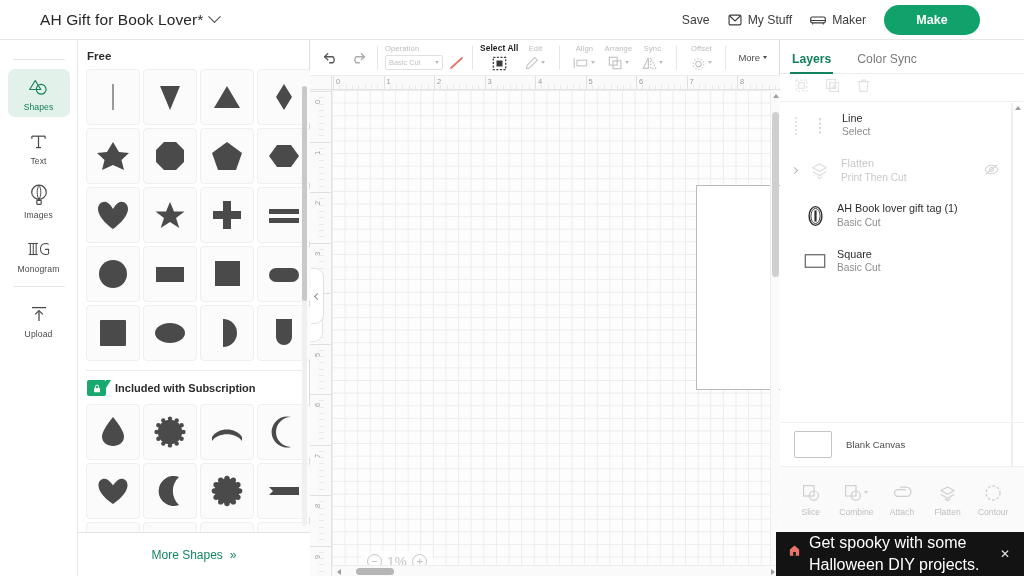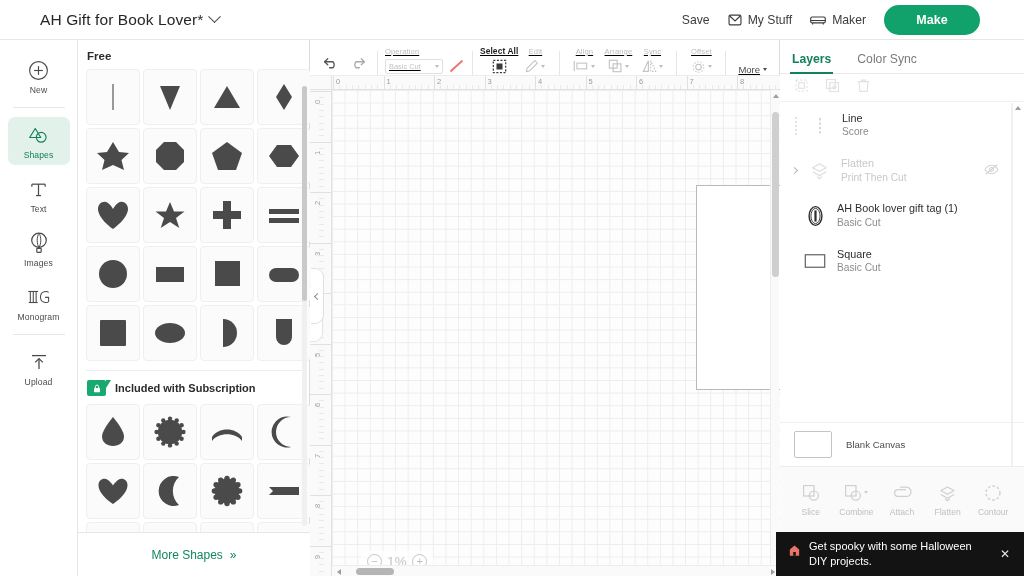--- a/index.html
+++ b/index.html
@@ -133,23 +133,22 @@
     transform: rotate(45deg);
   }
 
   
   #canvas-area {
     position: absolute; left: 310px; top: 40px; width: 470px; height: 536px;
     background: #fff; border-right: 1px solid #dcdcdc;
   }
   #ctoolbar {
     position: absolute; left: 0; top: 0; width: 470px; height: 36px;
-    display: flex; align-items: flex-end; border-bottom: 1px solid #ececec;
+    display: flex; align-items: center; border-bottom: 1px solid #ececec;
     padding-left: 8px;
-    text-decoration: underline;
   }
   .tb-icon-btn {
     width: 26px; height: 26px; display: flex; align-items: center; justify-content: center;
     cursor: pointer;
   }
   .tb-sep { width: 1px; height: 24px; background: #e6e6e6; margin: 0 7px; }
   .tb-group {
     display: flex; flex-direction: column; align-items: center;
     gap: 1px; cursor: pointer; min-width: 34px;
   }
@@ -335,21 +334,21 @@
   }
   .op-ico-row { display: flex; align-items: center; height: 20px; }
 
   
   #toast {
     position: absolute; left: 776px; bottom: 0; width: 248px; height: 44px;
     background: #131313; color: #fff;
     display: flex; align-items: center; gap: 8px; padding: 0 10px 0 12px;
     z-index: 20;
   }
-  #toast-text { font-size: 11px; line-height: 1.35; flex: 1; }
+  #toast-text { font-size: 16px; line-height: 1.35; flex: 1; }
   #toast-close {
     font-size: 12px; color: #e6e6e6; cursor: pointer; padding: 4px;
   }
   #toast-ico {
     width: 13px; height: 13px; flex-shrink: 0; margin-top: -9px;
   }
 </style>
 </head>
 <body>
 
@@ -377,30 +376,20 @@
         <line x1="15" y1="9.3" x2="15" y2="11" stroke="#3c3c3c" stroke-width="1.2"></line>
       </svg>
       <span>Maker</span>
     </span>
     <button id="make-btn">Make</button>
   </div>
 </div>
 
 <div id="rail">
 
-  <div class="rail-item">
-    <span class="rail-ico">
-      <svg width="21" height="21" viewBox="0 0 22 22">
-        <circle cx="11" cy="11" r="9.3" fill="none" stroke="#4b4b4b" stroke-width="1.2"></circle>
-        <line x1="11" y1="6.4" x2="11" y2="15.6" stroke="#4b4b4b" stroke-width="1.2"></line>
-        <line x1="6.4" y1="11" x2="15.6" y2="11" stroke="#4b4b4b" stroke-width="1.2"></line>
-      </svg>
-    </span>
-    <span class="rail-label">New</span>
-  </div>
 
 
 
   <div class="rail-sep"></div>
 
   <div class="rail-item active">
     <span class="rail-ico">
       <svg width="23" height="20" viewBox="0 0 24 20">
         <path d="M8.6 3.2 L14.4 12.6 H2.8 Z" fill="none" stroke="#14805a" stroke-width="1.2" stroke-linejoin="round"></path>
         <circle cx="14.8" cy="12.4" r="5.1" fill="none" stroke="#14805a" stroke-width="1.2"></circle>
@@ -1050,21 +1039,21 @@
           <i></i>
           <i></i>
       </span>
       <span class="layer-thumb">
         <svg width="22" height="22" viewBox="0 0 22 22">
           <line x1="11" y1="3" x2="11" y2="19" stroke="#bdbdbd" stroke-width="1.2" stroke-dasharray="2.4 2"></line>
         </svg>
       </span>
       <span class="layer-txt">
         <span class="layer-name">Line</span>
-        <span class="layer-sub">Score</span>
+        <span class="layer-sub">Select</span>
       </span>
     </div>
 
     <div class="layer-row dim">
       <span class="expand-chev"></span>
       <span class="layer-thumb">
         <svg width="21" height="21" viewBox="0 0 22 22">
           <path d="M4 8 L11 4 L18 8 L11 12 Z" fill="none" stroke="#dcdcdc" stroke-width="1.2" stroke-linejoin="round"></path>
           <path d="M4 12.4 L11 16.4 L18 12.4" fill="none" stroke="#dcdcdc" stroke-width="1.2" stroke-linejoin="round"></path>
           <path d="M8.6 17.4 L11 19.6 L13.4 17.4" fill="none" stroke="#dcdcdc" stroke-width="1.2" stroke-linejoin="round"></path>

